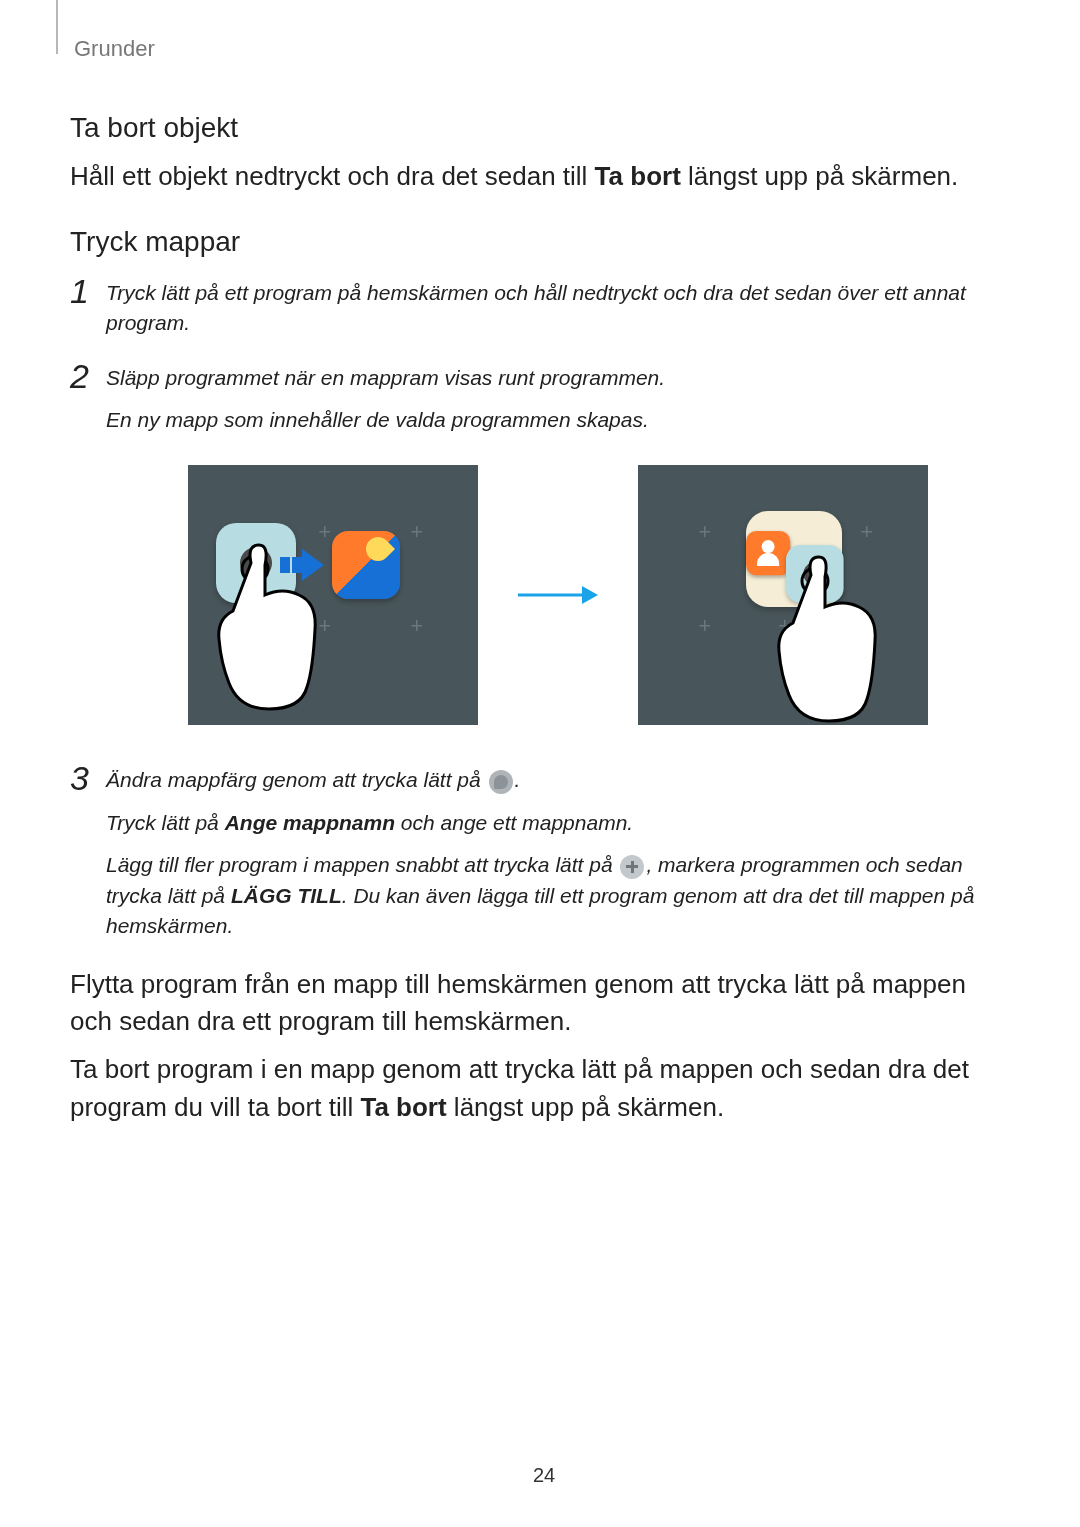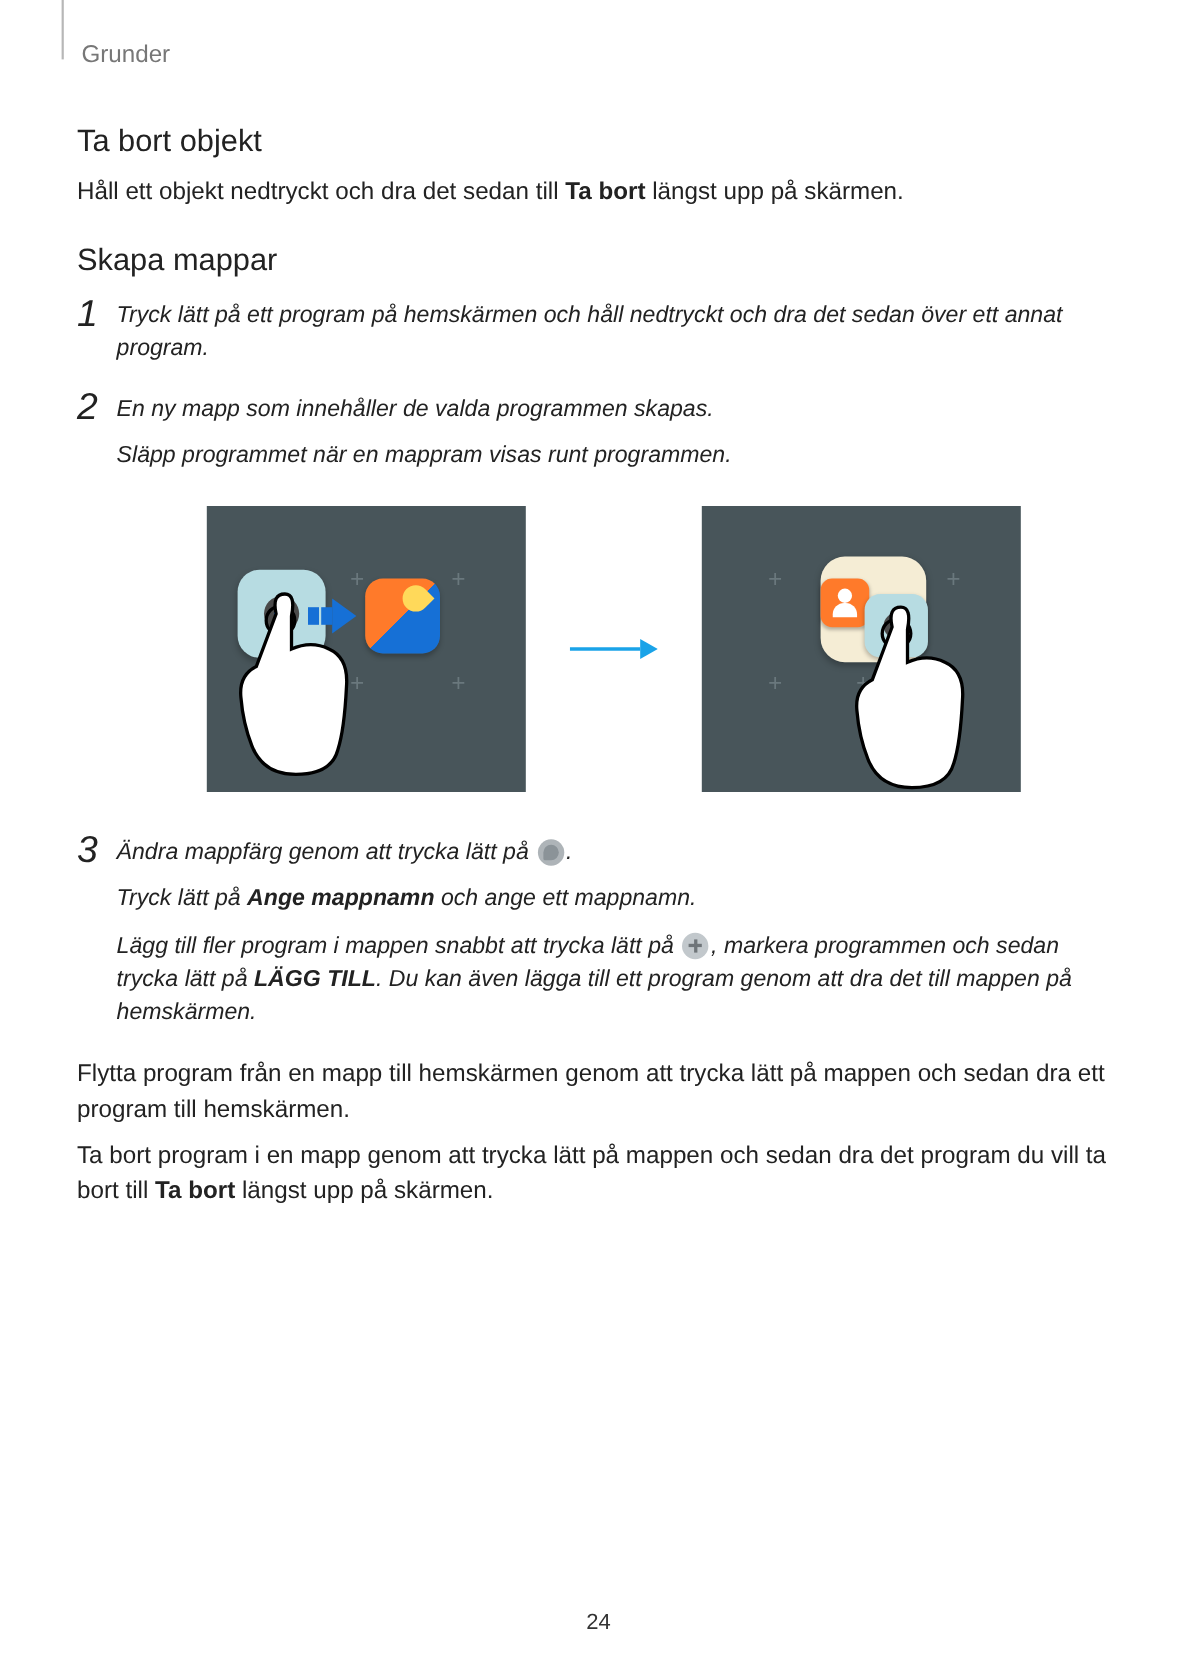--- a/index.html
+++ b/index.html
@@ -30,21 +30,21 @@
     color: #777;
     margin: 6px 0 50px 4px;
   }
   h2.section {
     font-size: 28px;
     font-weight: 400;
     margin: 30px 0 14px 0;
     color: #222;
   }
   p.body {
-    font-size: 22px;
+    font-size: 26px;
     line-height: 1.45;
     margin: 10px 0;
   }
   .bold { font-weight: 700; }
   ol.steps {
     list-style: none;
     margin: 20px 0 10px 0;
     padding: 0;
     counter-reset: step;
   }
@@ -209,29 +209,29 @@
 
 <div class="page">
   <div class="tab-mark"></div>
   <div class="breadcrumb">Grunder</div>
 
   <h2 class="section">Ta bort objekt</h2>
   <p class="body">
     <span>Håll ett objekt nedtryckt och dra det sedan till </span><span class="bold">Ta bort</span><span> längst upp på skärmen.</span>
   </p>
 
-  <h2 class="section">Skapa mappar</h2>
+  <h2 class="section">Tryck mappar</h2>
 
   <ol class="steps">
     <li>
       <p>Tryck lätt på ett program på hemskärmen och håll nedtryckt och dra det sedan över ett annat program.</p>
     </li>
     <li>
+      <p>Släpp programmet när en mappram visas runt programmen.</p>
       <p>En ny mapp som innehåller de valda programmen skapas.</p>
-      <p>Släpp programmet när en mappram visas runt programmen.</p>
 
       <div class="figure-row">
 
         <div class="panel">
           <span class="placeholder" style="left:130px; top:56px;">+</span>
           <span class="placeholder" style="left:222px; top:56px;">+</span>
           <span class="placeholder" style="left:130px; top:150px;">+</span>
           <span class="placeholder" style="left:222px; top:150px;">+</span>
 
           <div style="position:absolute; left:144px; top:66px;">

